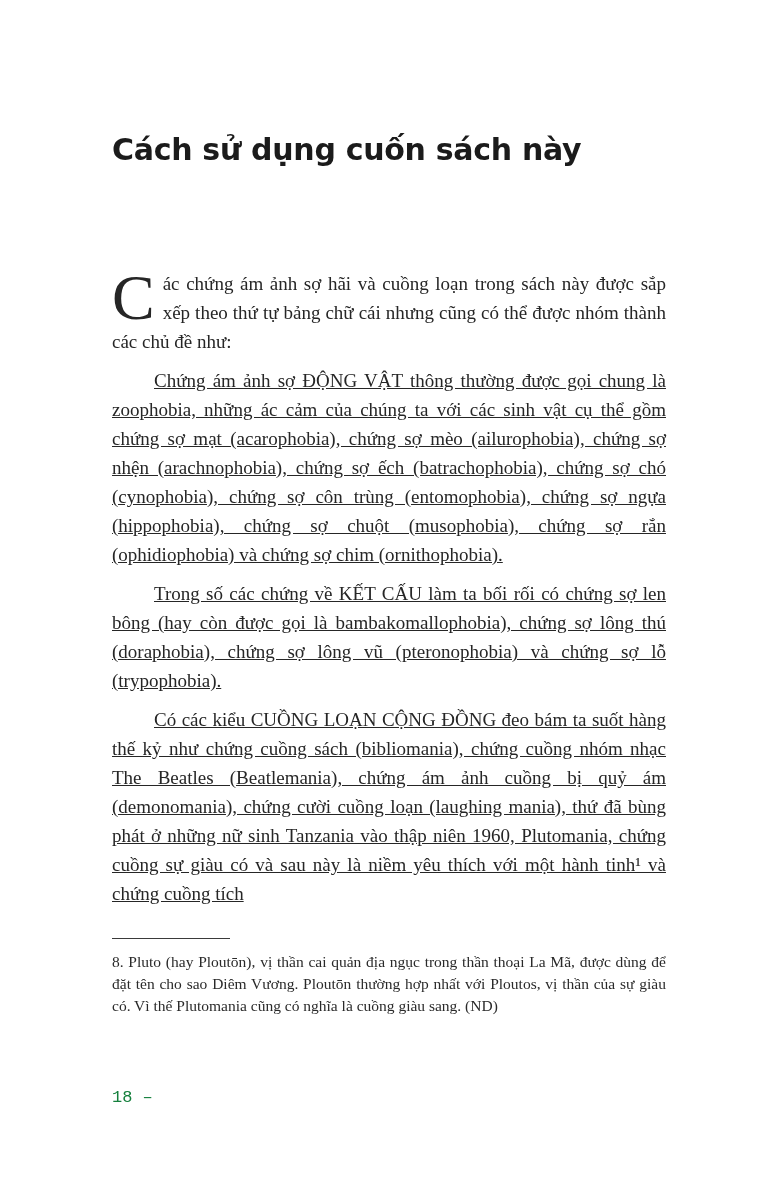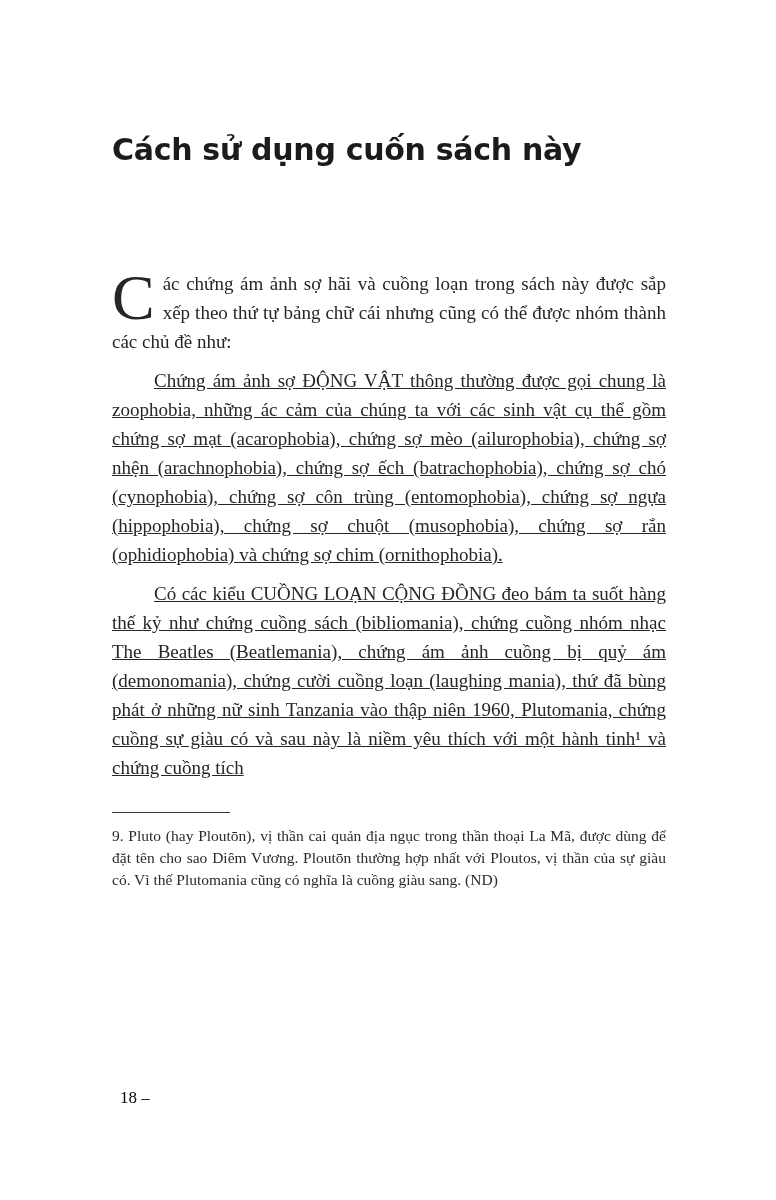--- a/index.html
+++ b/index.html
@@ -56,46 +56,47 @@
   }
   .footnote {
     font-family: "Liberation Serif", "DejaVu Serif", serif;
     font-size: 15.5px;
     line-height: 22px;
     color: #2a2a2a;
     text-align: justify;
   }
   .page-number {
     position: absolute;
-    left: 120px;
+    left: 112px;
     top: 1088px;
-    font-family: Liberation Serif, serif;
+    font-family: Liberation Mono, monospace;
     font-size: 17px;
-    color: #000000;
+    color: #15803d;
   }
 </style>
 </head>
 <body>
 
 <div class="page">
   <div class="content">
 
     <h1 class="title">Cách sử dụng cuốn sách này</h1>
 
     <div class="body-text">
 
       <p>
         <span class="dropcap">C</span><span>ác chứng ám ảnh sợ hãi và cuồng loạn trong sách này được sắp xếp theo thứ tự bảng chữ cái nhưng cũng có thể được nhóm thành các chủ đề như:</span>
       </p>
 
       <p class="indent">Chứng ám ảnh sợ ĐỘNG VẬT thông thường được gọi chung là zoophobia, những ác cảm của chúng ta với các sinh vật cụ thể gồm chứng sợ mạt (acarophobia), chứng sợ mèo (ailurophobia), chứng sợ nhện (arachnophobia), chứng sợ ếch (batrachophobia), chứng sợ chó (cynophobia), chứng sợ côn trùng (entomophobia), chứng sợ ngựa (hippophobia), chứng sợ chuột (musophobia), chứng sợ rắn (ophidiophobia) và chứng sợ chim (ornithophobia).</p>
 
+      <p class="indent">Trong số các chứng về KẾT CẤU làm ta bối rối có chứng sợ len bông (hay còn được gọi là bambakomallophobia), chứng sợ lông thú (doraphobia), chứng sợ lông vũ (pteronophobia) và chứng sợ lỗ (trypophobia).</p>
 
       <p class="indent">Có các kiểu CUỒNG LOẠN CỘNG ĐỒNG đeo bám ta suốt hàng thế kỷ như chứng cuồng sách (bibliomania), chứng cuồng nhóm nhạc The Beatles (Beatlemania), chứng ám ảnh cuồng bị quỷ ám (demonomania), chứng cười cuồng loạn (laughing mania), thứ đã bùng phát ở những nữ sinh Tanzania vào thập niên 1960, Plutomania, chứng cuồng sự giàu có và sau này là niềm yêu thích với một hành tinh¹ và chứng cuồng tích</p>
     </div>
 
     <hr class="footnote-rule">
 
-    <div class="footnote">9. Pluto (hay Ploutōn), vị thần cai quản địa ngục trong thần thoại La Mã, được dùng để đặt tên cho sao Diêm Vương. Ploutōn thường hợp nhất với Ploutos, vị thần của sự giàu có. Vì thế Plutomania cũng có nghĩa là cuồng giàu sang. (ND)</div>
+    <div class="footnote">8. Pluto (hay Ploutōn), vị thần cai quản địa ngục trong thần thoại La Mã, được dùng để đặt tên cho sao Diêm Vương. Ploutōn thường hợp nhất với Ploutos, vị thần của sự giàu có. Vì thế Plutomania cũng có nghĩa là cuồng giàu sang. (ND)</div>
   </div>
 
   <div class="page-number">18 –</div>
 </div>
 
 </body></html>

